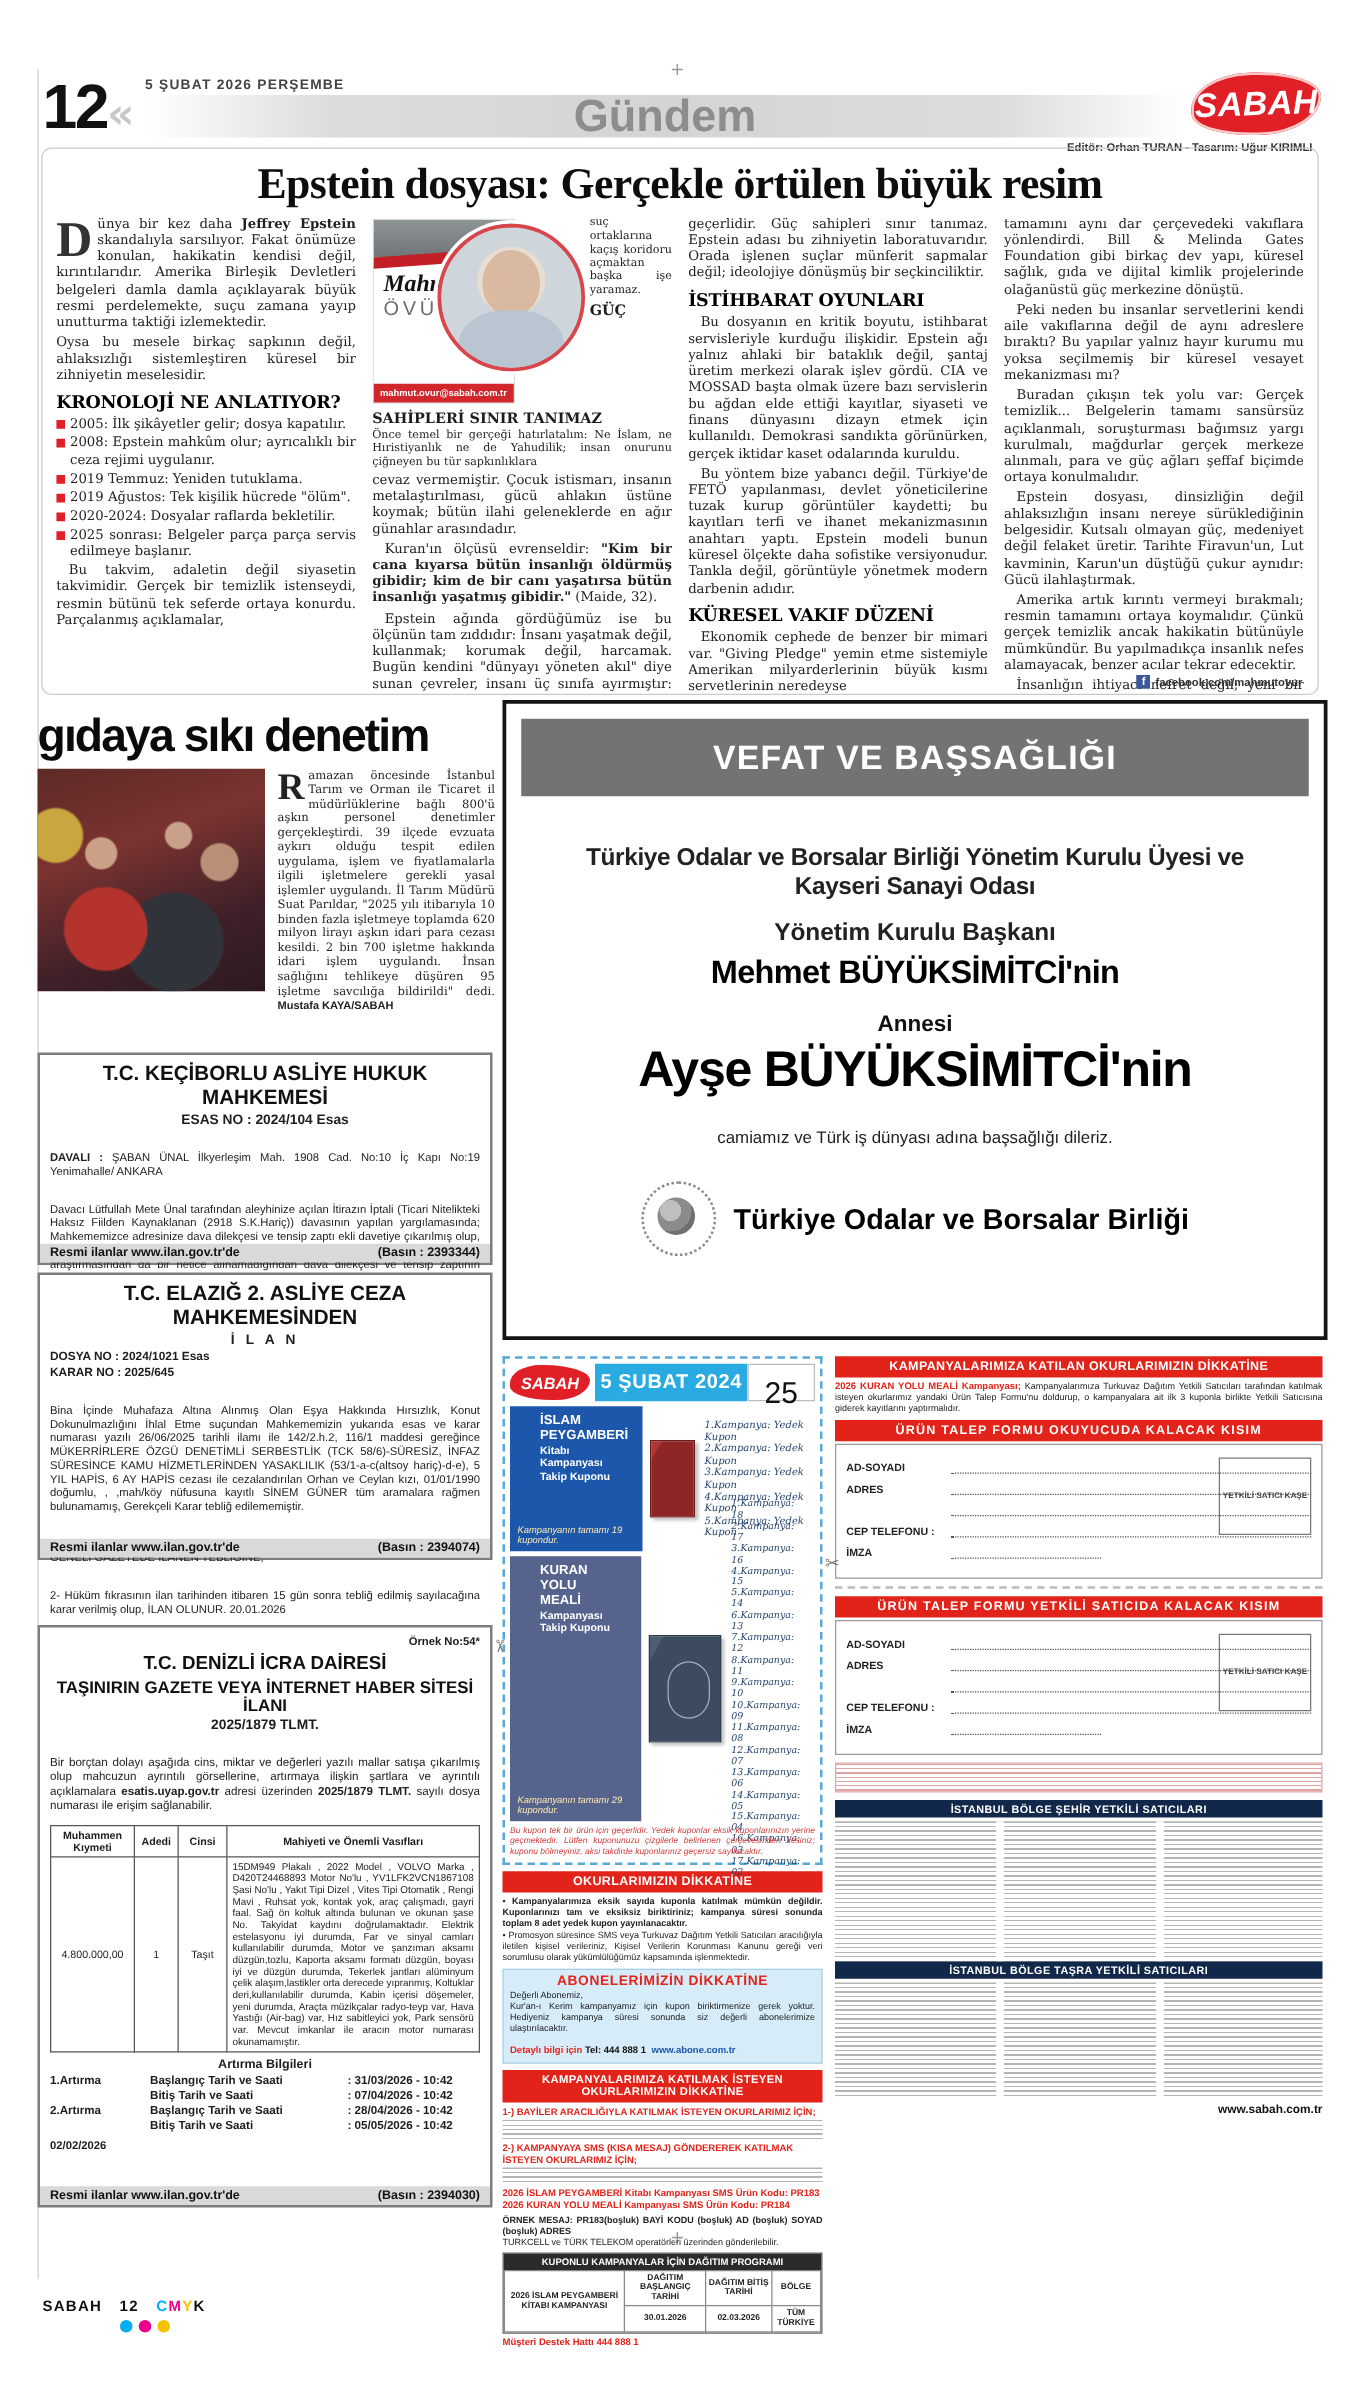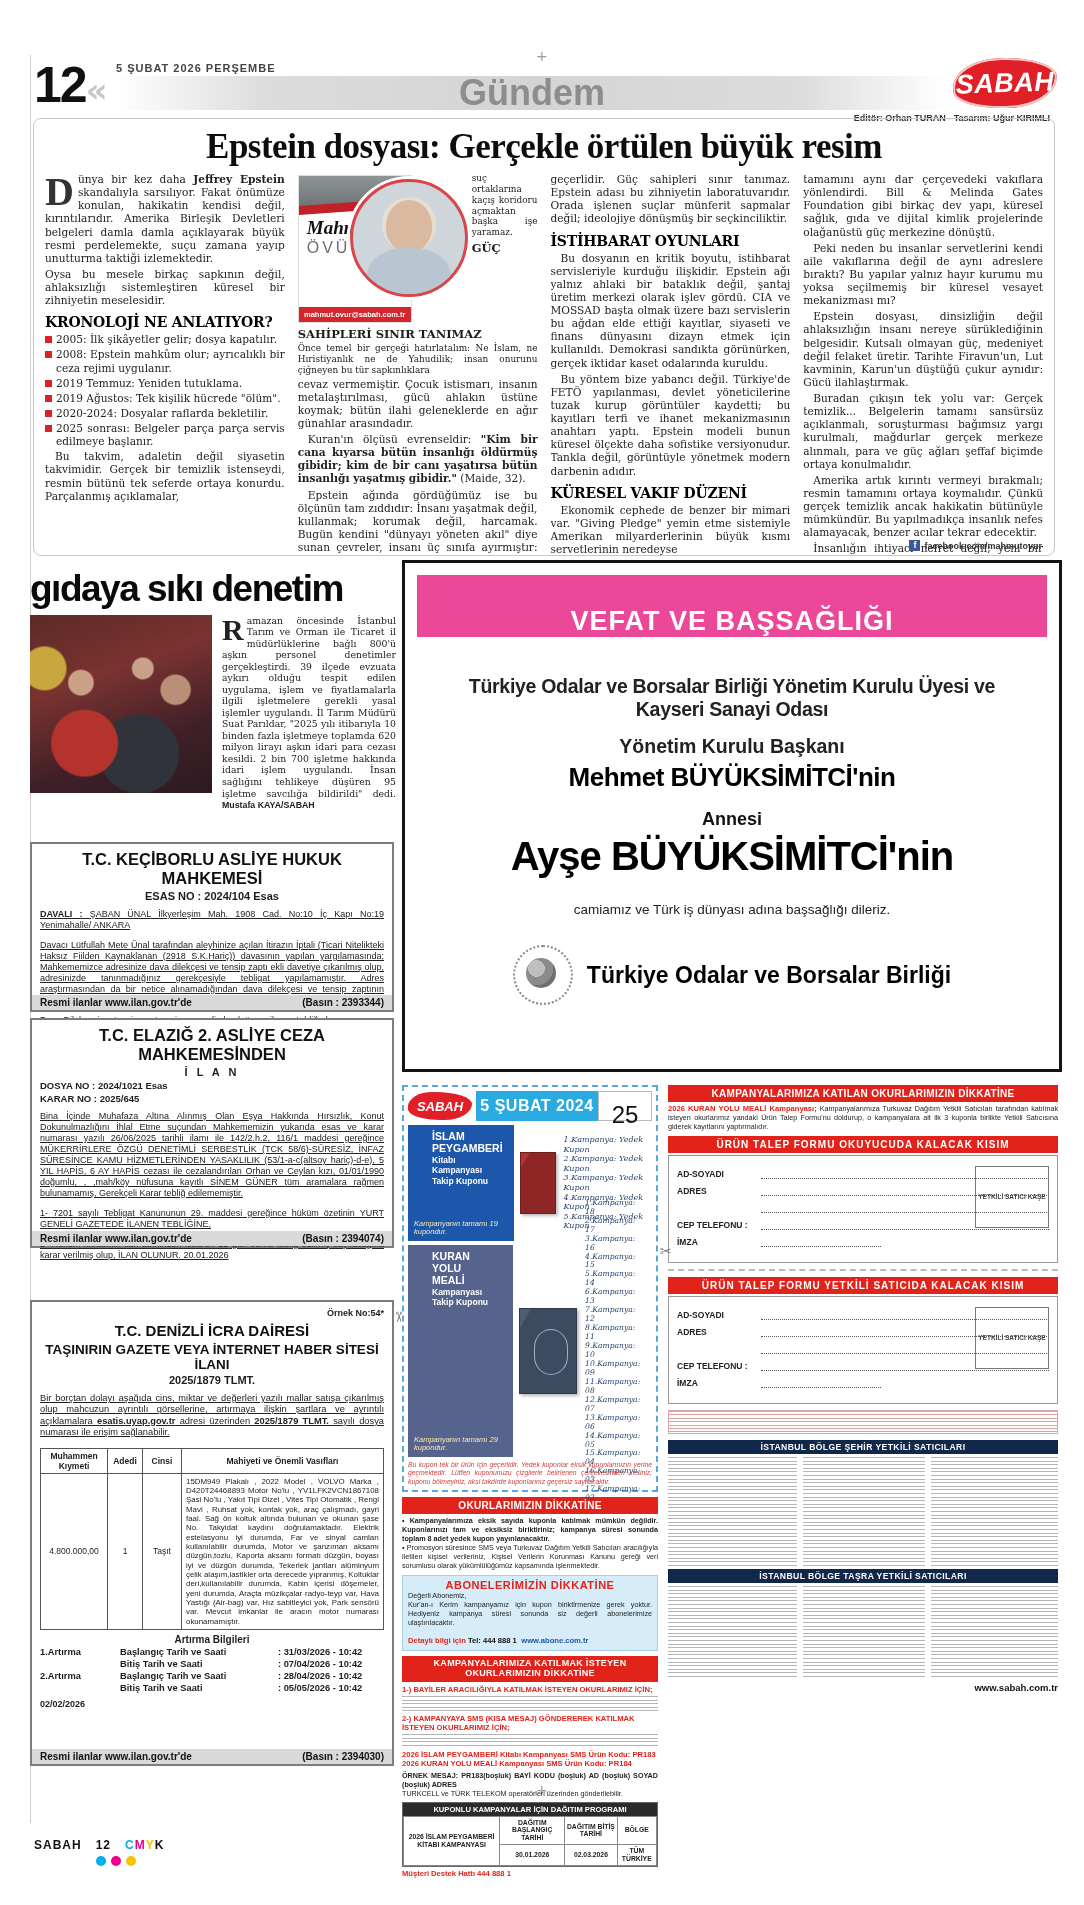--- a/index.html
+++ b/index.html
@@ -66,36 +66,36 @@
       radial-gradient(circle at 8% 30%,#caa63f 0 10%,transparent 11%),
       linear-gradient(160deg,#5d2a26 0%,#7a3330 35%,#402028 70%,#2c1a20 100%);}
   .ramtext{font-family:"DejaVu Serif",serif;font-size:9.3px;line-height:1.24;text-align:justify;color:#222;}
   .ramtext .dcR{float:left;font:bold 30px/0.85 "Liberation Serif",serif;margin:2px 3px 0 0;}
   .byl{font-weight:bold;font-family:"Liberation Sans",sans-serif;font-size:8.8px;}
 
   
   .nbox{border:2px solid #7d7d7d;background:#fff;padding:6px 8px 0 8px;box-sizing:border-box;}
   .ntitle{font:bold 16.5px "Liberation Sans",sans-serif;text-align:center;color:#111;}
   .nsub{font:bold 11px "Liberation Sans",sans-serif;text-align:center;margin-top:2px;}
-  .nbody{font:9px/1.22 "Liberation Sans",sans-serif;text-align:justify;color:#222;margin-top:7px;text-decoration:underline;}
+  .nbody{font:9px/1.22 "Liberation Sans",sans-serif;text-align:justify;color:#222;margin-top:19px;}
   .nline{font:bold 9.5px "Liberation Sans",sans-serif;margin-top:2px;}
   .nfoot{position:absolute;left:0;bottom:0;width:100%;background:#d9d9d9;display:flex;
          justify-content:space-between;padding:2px 8px;box-sizing:border-box;
          font:bold 10px "Liberation Sans",sans-serif;color:#111;}
   .ntable{width:100%;border-collapse:collapse;margin-top:4px;}
   .ntable td,.ntable th{border:1px solid #555;font-family:"Liberation Sans",sans-serif;vertical-align:middle;}
   .ntable th{font-size:8.5px;padding:2px;}
   .ntable td.c{font-size:8.5px;text-align:center;}
   .ntable td.d{font-size:7.9px;line-height:1.18;text-align:justify;padding:3px 4px;}
   .art{display:flex;gap:8px;font:bold 9.3px "Liberation Sans",sans-serif;margin-top:2px;}
   .art .lab{width:72px;}
 
   
   .obox{border:3px solid #141414;background:#fff;}
-  .oband{background:#ec4899;color:#fff;display:flex;align-items:flex-end;justify-content:center;}
+  .oband{background:#737373;color:#fff;display:flex;align-items:center;justify-content:center;}
   .oband span{font:bold 27px "Liberation Sans",sans-serif;letter-spacing:1px;}
   .ol1{font:bold 19.5px "Liberation Sans",sans-serif;color:#222;text-align:center;letter-spacing:-.3px;}
   .ol2{font:bold 19.5px "Liberation Sans",sans-serif;color:#222;text-align:center;}
   .on1{font:900 26px "Liberation Sans",sans-serif;color:#000;text-align:center;letter-spacing:-.5px;}
   .oan{font:bold 18px "Liberation Sans",sans-serif;color:#111;text-align:center;}
   .on2{font:900 40px "Liberation Sans",sans-serif;color:#000;text-align:center;letter-spacing:-1px;}
   .obody{font:13.5px/1.35 "Liberation Sans",sans-serif;color:#222;text-align:center;}
   .oorg{display:flex;align-items:center;justify-content:center;gap:14px;}
   .oorg .logo{width:56px;height:56px;border-radius:50%;border:2px dotted #8a8a8a;position:relative;}
   .oorg .logo i{position:absolute;left:11px;top:11px;width:30px;height:30px;border-radius:50%;
@@ -242,22 +242,22 @@
         <div class="sh">İSTİHBARAT OYUNLARI</div>
         <p class="bt ind">Bu dosyanın en kritik boyutu, istihbarat servisleriyle kurduğu ilişkidir. Epstein ağı yalnız ahlaki bir bataklık değil, şantaj üretim merkezi olarak işlev gördü. CIA ve MOSSAD başta olmak üzere bazı servislerin bu ağdan elde ettiği kayıtlar, siyaseti ve finans dünyasını dizayn etmek için kullanıldı. Demokrasi sandıkta görünürken, gerçek iktidar kaset odalarında kuruldu.</p>
         <p class="bt ind">Bu yöntem bize yabancı değil. Türkiye'de FETÖ yapılanması, devlet yöneticilerine tuzak kurup görüntüler kaydetti; bu kayıtları terfi ve ihanet mekanizmasının anahtarı yaptı. Epstein modeli bunun küresel ölçekte daha sofistike versiyonudur. Tankla değil, görüntüyle yönetmek modern darbenin adıdır.</p>
         <div class="sh">KÜRESEL VAKIF DÜZENİ</div>
         <p class="bt ind">Ekonomik cephede de benzer bir mimari var. "Giving Pledge" yemin etme sistemiyle Amerikan milyarderlerinin büyük kısmı servetlerinin neredeyse</p>
       </div>
 
       <div class="col">
         <p class="bt">tamamını aynı dar çerçevedeki vakıflara yönlendirdi. Bill &amp; Melinda Gates Foundation gibi birkaç dev yapı, küresel sağlık, gıda ve dijital kimlik projelerinde olağanüstü güç merkezine dönüştü.</p>
         <p class="bt ind">Peki neden bu insanlar servetlerini kendi aile vakıflarına değil de aynı adreslere bıraktı? Bu yapılar yalnız hayır kurumu mu yoksa seçilmemiş bir küresel vesayet mekanizması mı?</p>
+        <p class="bt ind">Buradan çıkışın tek yolu var: Gerçek temizlik... Belgelerin tamamı sansürsüz açıklanmalı, soruşturması bağımsız yargı kurulmalı, mağdurlar gerçek merkeze alınmalı, para ve güç ağları şeffaf biçimde ortaya konulmalıdır.</p>
         <p class="bt ind">Epstein dosyası, dinsizliğin değil ahlaksızlığın insanı nereye sürüklediğinin belgesidir. Kutsalı olmayan güç, medeniyet değil felaket üretir. Tarihte Firavun'un, Lut kavminin, Karun'un düştüğü çukur aynıdır: Gücü ilahlaştırmak.</p>
-        <p class="bt ind">Buradan çıkışın tek yolu var: Gerçek temizlik... Belgelerin tamamı sansürsüz açıklanmalı, soruşturması bağımsız yargı kurulmalı, mağdurlar gerçek merkeze alınmalı, para ve güç ağları şeffaf biçimde ortaya konulmalıdır.</p>
         <p class="bt ind">Amerika artık kırıntı vermeyi bırakmalı; resmin tamamını ortaya koymalıdır. Çünkü gerçek temizlik ancak hakikatin bütünüyle mümkündür. Bu yapılmadıkça insanlık nefes alamayacak, benzer acılar tekrar edecektir.</p>
         <p class="bt ind">İnsanlığın ihtiyacı nefret değil; yeni bir adalet sözleşmesidir.</p>
       </div>
     </div>
     <div class="abs fb" style="right:12px;bottom:4px;">
       <span class="f">f</span>
       <span class="t">facebook.com/mahmutovur</span>
     </div>
   </div>
 

